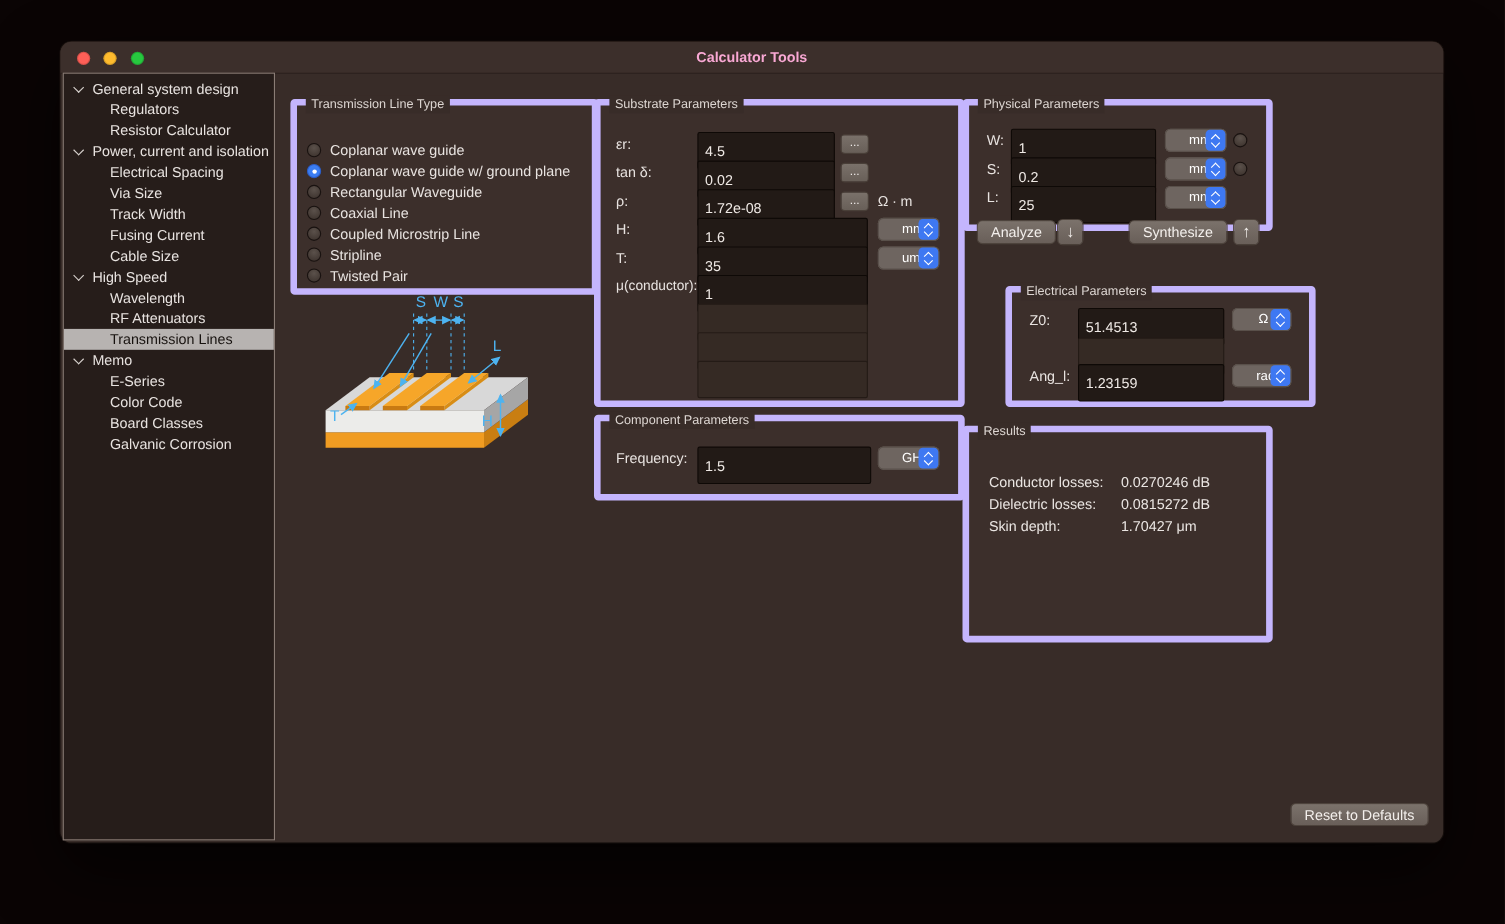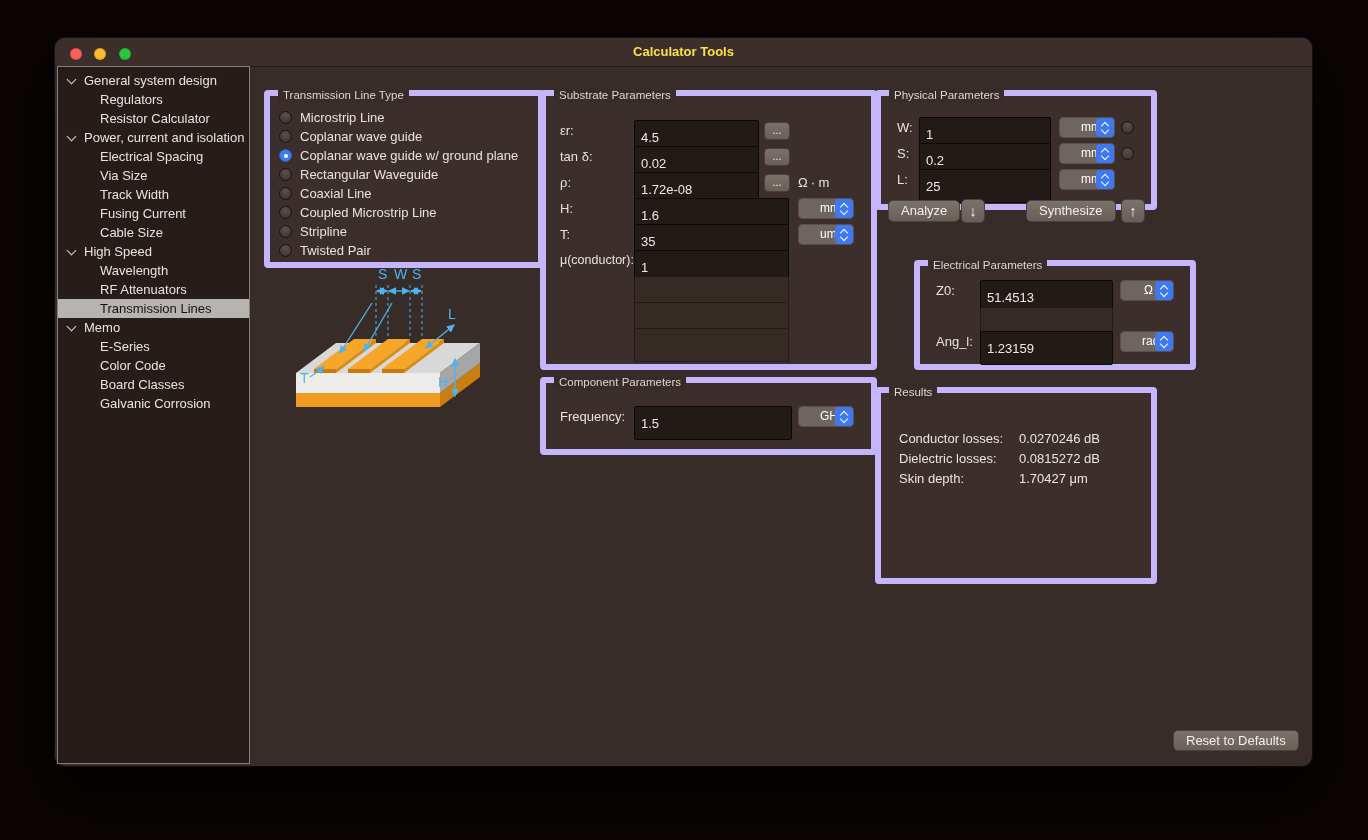--- a/index.html
+++ b/index.html
@@ -15,21 +15,21 @@
     box-shadow:0 25px 60px rgba(0,0,0,.65), 0 0 0 1px #1c1310;
   }
   
   .titlebar {
     position:absolute; left:0; top:0; right:0; height:28px;
     background:#3c2f2b; border-bottom:1px solid #241b18;
     border-radius:10px 10px 0 0;
   }
   .title {
     position:absolute; left:0; right:0; top:0; height:28px; line-height:28px;
-    text-align:center; font-size:13px; font-weight:bold; color:#fde047;
+    text-align:center; font-size:13px; font-weight:bold; color:#f9a8d4;
   }
   .traffic { position:absolute; left:15px; top:8px; }
   .tl { display:inline-block; width:12px; height:12px; border-radius:50%; margin-right:8px; }
   .tl.red    { background:#fe5f57; box-shadow:inset 0 0 0 1px rgba(0,0,0,.15); }
   .tl.yellow { background:#febb2e; box-shadow:inset 0 0 0 1px rgba(0,0,0,.15); }
   .tl.green  { background:#27c83f; box-shadow:inset 0 0 0 1px rgba(0,0,0,.15); }
 
   
   .sidebar {
     position:absolute; left:2px; top:28px; width:193px; height:698px;
@@ -187,24 +187,20 @@
     <div class="trow child" style="top:308px">
           <span class="tlabel">Board Classes</span>
         </div>
     <div class="trow child" style="top:327px">
           <span class="tlabel">Galvanic Corrosion</span>
         </div>
   </div>
 
   <div class="gbox" style="left:209px; top:40px; width:268px; height:166px;">
     <span class="glabel">Transmission Line Type</span>
-    <div class="ropt" style="top:12px">
-          <span class="radio"></span>
-          <span class="rlabel">Microstrip Line</span>
-        </div>
     <div class="ropt" style="top:31px">
           <span class="radio"></span>
           <span class="rlabel">Coplanar wave guide</span>
         </div>
     <div class="ropt" style="top:50px">
           <span class="radio on"></span>
           <span class="rlabel">Coplanar wave guide w/ ground plane</span>
         </div>
     <div class="ropt" style="top:69px">
           <span class="radio"></span>

